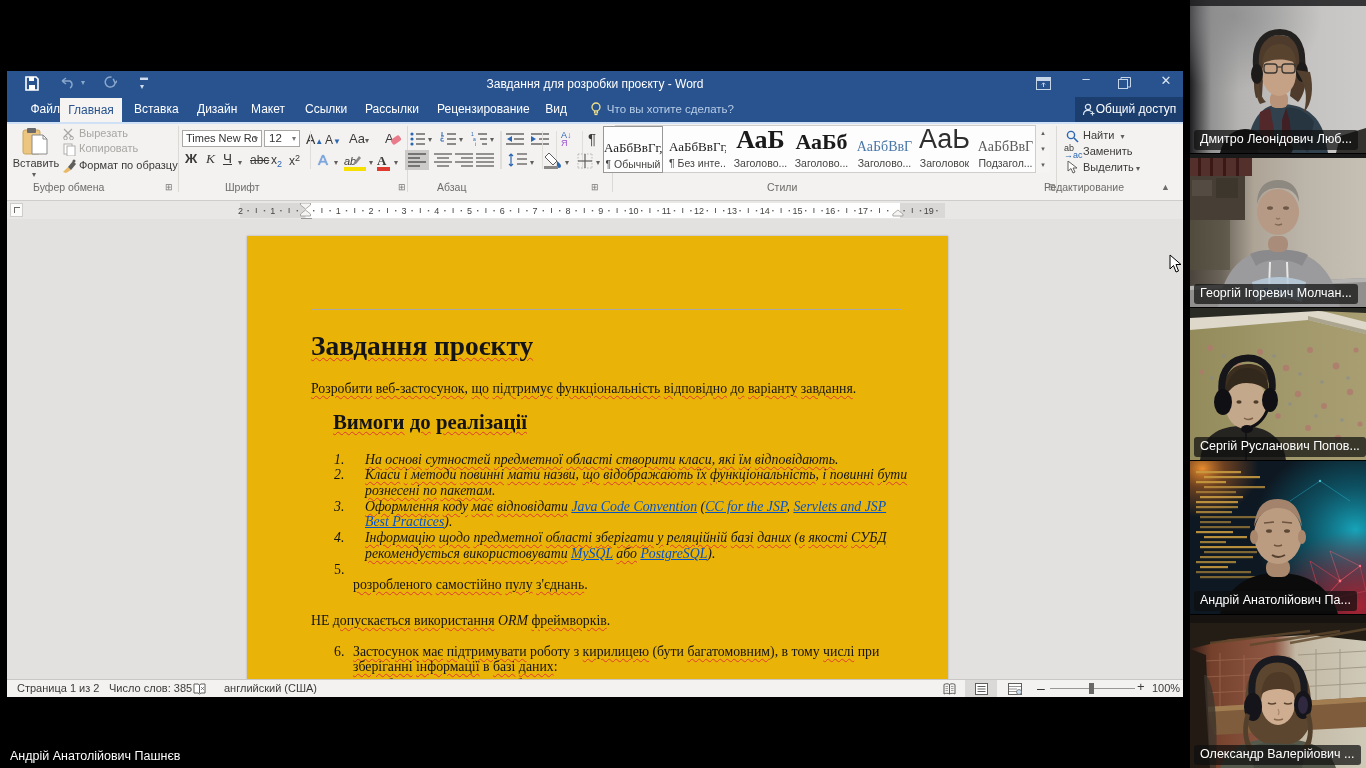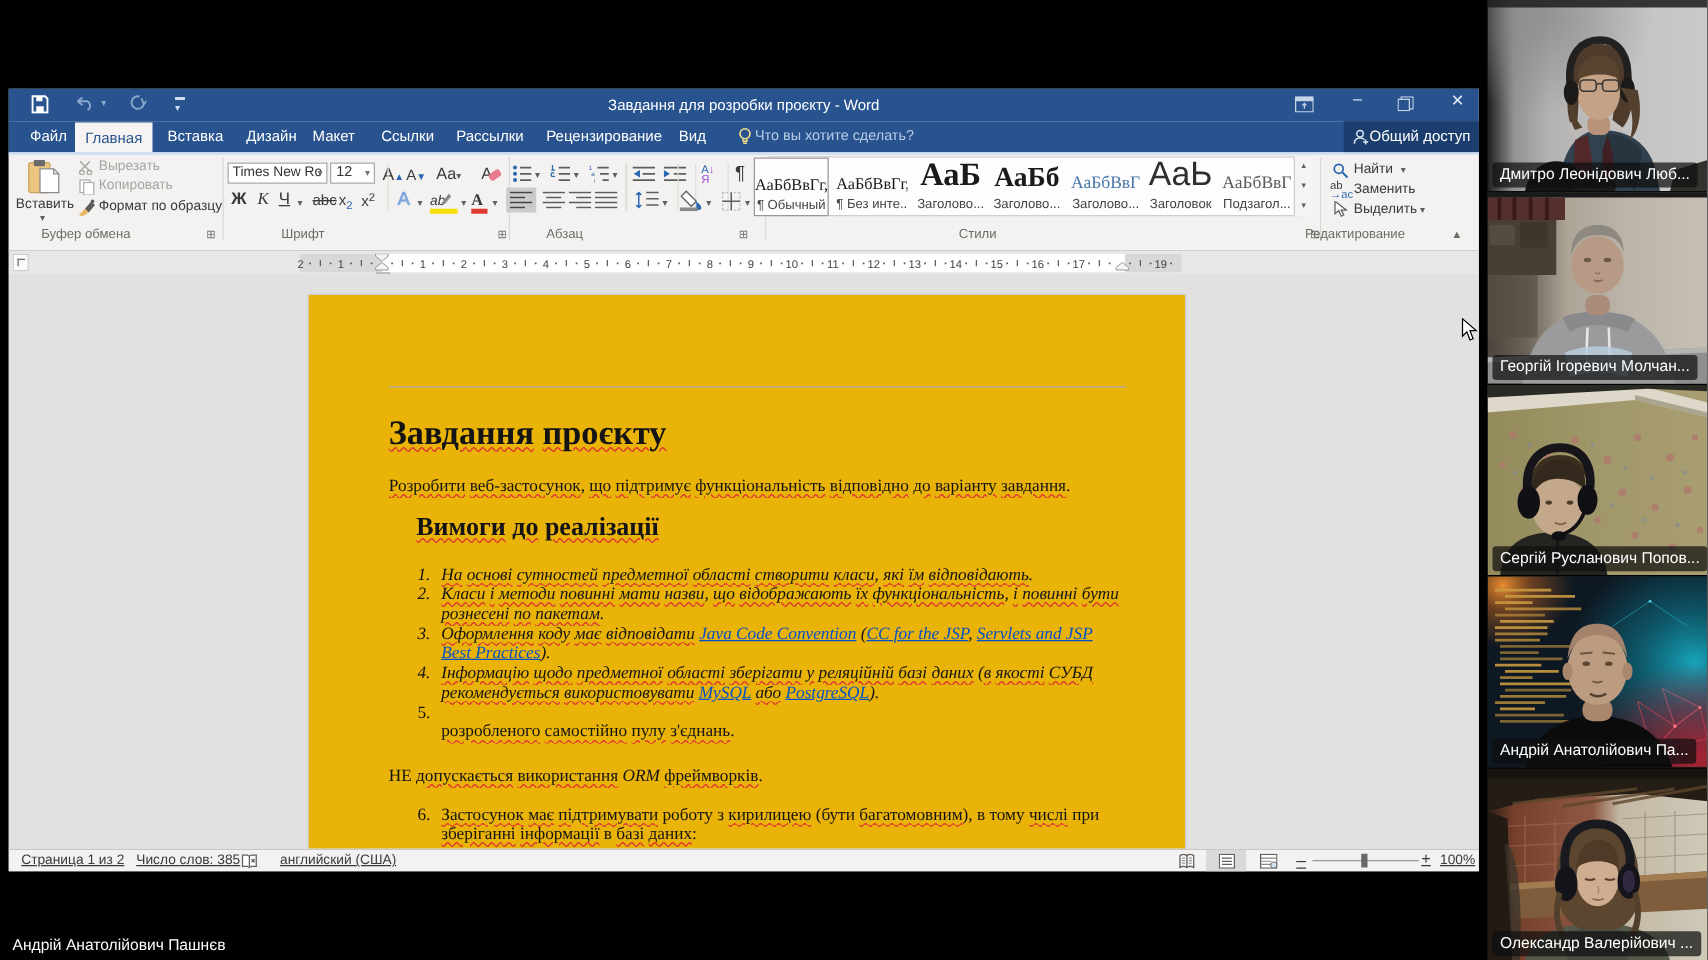--- a/index.html
+++ b/index.html
@@ -6,21 +6,21 @@
   font-family:"Liberation Sans",sans-serif;-webkit-font-smoothing:antialiased;}
 #word{position:absolute;left:7px;top:71px;width:1176px;height:626px;background:#f1f0ee;}
 .abs{position:absolute;}
 
 #titlebar{position:absolute;left:0;top:0;width:1176px;height:26px;background:#28538f;}
 #titlebar .ttl{position:absolute;left:0;right:0;top:6px;text-align:center;color:#fff;font-size:12px;}
 .qat{position:absolute;top:4px;color:#cfdcee;}
 .winbtn{position:absolute;top:4px;width:18px;height:16px;color:#dbe5f1;font-size:12px;text-align:center;line-height:16px;}
 
 #tabrow{position:absolute;left:0;top:26px;width:1176px;height:25px;background:#28538f;}
-.tab{position:absolute;top:0;height:25px;line-height:25px;color:#fff;font-size:12px;text-align:left;}
+.tab{position:absolute;top:0;height:25px;line-height:25px;color:#fff;font-size:12px;text-align:right;}
 #activetab{position:absolute;left:53px;top:1px;width:62px;height:24px;background:#f5f4f2;color:#28538f;font-size:12px;text-align:center;line-height:24px;}
 #sharebox{position:absolute;right:0;top:0;width:108px;height:25px;background:#1b3e6e;color:#fff;font-size:12px;line-height:25px;text-align:center;}
 
 #ribbon{position:absolute;left:0;top:51px;width:1176px;height:79px;background:#f3f2f1;border-bottom:1px solid #cfcdcb;box-sizing:border-box;}
 .gdiv{position:absolute;top:4px;height:66px;width:1px;background:#dbd9d6;}
 .glabel{position:absolute;top:59px;font-size:10.5px;color:#6e6c68;width:120px;text-align:left;}
 .launcher{position:absolute;top:60px;width:10px;height:10px;color:#7a7876;font-size:9px;line-height:10px;}
 .rtxt{position:absolute;font-size:11px;color:#4a4947;}
 .gray{color:#a8a6a3;}
 .combo{position:absolute;top:8px;height:17px;background:#fff;border:1px solid #aaa8a5;font-size:11.5px;color:#333;line-height:15px;padding-left:4px;box-sizing:border-box;white-space:nowrap;overflow:hidden;}
@@ -28,28 +28,28 @@
 .sep{position:absolute;top:9px;height:38px;width:1px;background:#e0deda;}
 .scard{position:absolute;top:5px;width:57px;height:44px;text-align:center;overflow:hidden;}
 .scard .l1{position:absolute;left:0;right:0;bottom:16px;font-family:"Liberation Serif",serif;color:#1a1a1a;white-space:nowrap;}
 .scard .l2{position:absolute;left:0;right:0;bottom:2px;font-size:10.5px;color:#454442;white-space:nowrap;overflow:hidden;}
 
 #rulerrow{position:absolute;left:0;top:130px;width:1176px;height:18px;background:#e8e7e6;}
 
 #docarea{position:absolute;left:0;top:148px;width:1176px;height:460px;background:#e2e1e0;overflow:hidden;}
 #page{position:absolute;left:240px;top:17px;width:701px;height:520px;background:#eab308;box-shadow:0 0 2px rgba(0,0,0,.25);}
 .dl{position:absolute;font-family:"Liberation Serif",serif;color:#141414;font-size:13.8px;line-height:15.7px;white-space:nowrap;}
-.it{font-style:italic;}
+.it{font-style:italic;margin-left:12px;}
 u{text-decoration:underline;text-decoration-style:wavy;text-decoration-color:#e03b30;text-decoration-thickness:1px;text-underline-offset:2px;}
 u.bg{text-decoration-color:#3b6cd4;}
 .k{color:#0552c7;text-decoration:underline;font-style:italic;}
 .num{position:absolute;font-family:"Liberation Serif",serif;color:#141414;font-size:13.8px;font-style:italic;}
 
 #statusbar{position:absolute;left:0;top:608px;width:1176px;height:18px;background:#f3f2f1;border-top:1px solid #c9c7c5;box-sizing:border-box;font-size:11px;color:#3c3b39;}
-#statusbar span{position:absolute;top:2px;text-decoration:underline;}
+#statusbar span{position:absolute;top:2px;}
 
 .tile{position:absolute;left:1190px;width:176px;overflow:hidden;background:#222;}
 .vlabel{position:absolute;left:4px;bottom:3px;background:rgba(15,15,15,.72);color:#fff;
   font-size:12.5px;line-height:17px;padding:1px 6px 2px 6px;border-radius:3px;white-space:nowrap;}
 </style></head>
 <body>
 <div id="word">
 
   <div id="titlebar">
     <svg class="abs" style="left:18px;top:5px;" width="14" height="15" viewBox="0 0 14 15">

